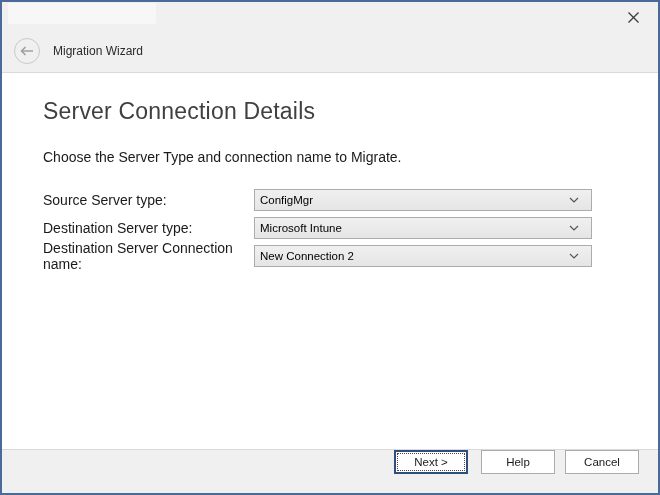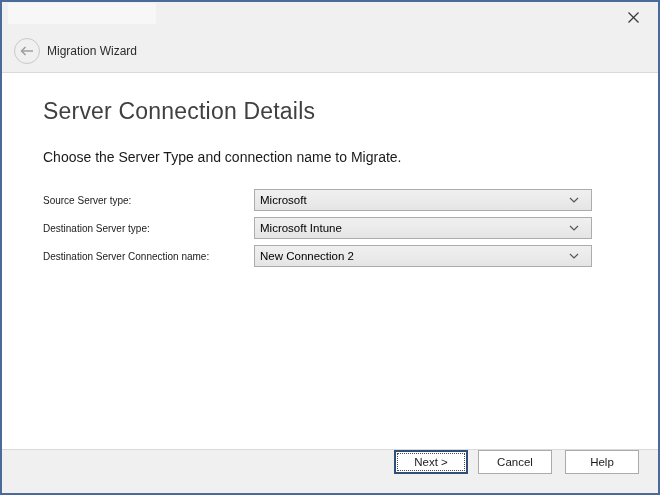--- a/index.html
+++ b/index.html
@@ -33,28 +33,28 @@
   .wizard-header {
     display:flex; align-items:center;
     padding-left:12px; height:44px;
   }
   .back-btn {
     width:26px; height:26px; border-radius:50%;
     border:1px solid #c9c9c9;
     display:flex; align-items:center; justify-content:center;
     flex:0 0 auto;
   }
-  .wizard-title { margin-left:7px; font-size:12px; color:#2b2b2b; }
+  .wizard-title { margin-left:13px; font-size:12px; color:#2b2b2b; }
   
   .content { flex:1 1 auto; background:#fff; padding:25px 0 0 41px; overflow:hidden; }
   .page-title { font-size:23px; font-weight:400; color:#404040; letter-spacing:0.2px; }
   .instruction { margin-top:24px; font-size:14px; color:#1a1a1a; }
   .form { margin-top:24px; }
   .form-row { display:flex; align-items:center; margin-bottom:6px; height:22px; }
-  .form-label { flex:0 0 211px; font-size:10px; color:#1a1a1a; }
+  .form-label { flex:0 0 211px; font-size:14px; color:#1a1a1a; }
   .combo {
     width:338px; height:22px;
     border:1px solid #acacac;
     background:linear-gradient(#f0f0f0, #e5e5e5);
     display:flex; align-items:center;
     padding:0 6px 0 5px;
     position:relative;
     cursor:default;
   }
   .combo-value { flex:1 1 auto; font-size:11.5px; color:#000; white-space:nowrap; overflow:hidden; }
@@ -110,21 +110,21 @@
 
   <div class="content">
     <h1 class="page-title">Server Connection Details</h1>
     <p class="instruction">Choose the Server Type and connection name to Migrate.</p>
 
     <div class="form">
 
       <div class="form-row">
         <span class="form-label">Source Server type:</span>
         <div class="combo">
-          <span class="combo-value">Microsoft</span>
+          <span class="combo-value">ConfigMgr</span>
           <span class="combo-chevron">
             <svg width="10" height="6" viewBox="0 0 10 6">
                 <polyline points="1,1 5,5 9,1" fill="none" stroke="#555" stroke-width="1.2"></polyline>
               </svg>
           </span>
         </div>
       </div>
 
 
       <div class="form-row">
@@ -149,17 +149,17 @@
               </svg>
           </span>
         </div>
       </div>
 
     </div>
   </div>
 
   <div class="footer">
     <button class="btn primary">Next &gt;</button>
+    <button class="btn help">Help</button>
     <button class="btn">Cancel</button>
-    <button class="btn help">Help</button>
   </div>
 
 </div>
 
 </body></html>

